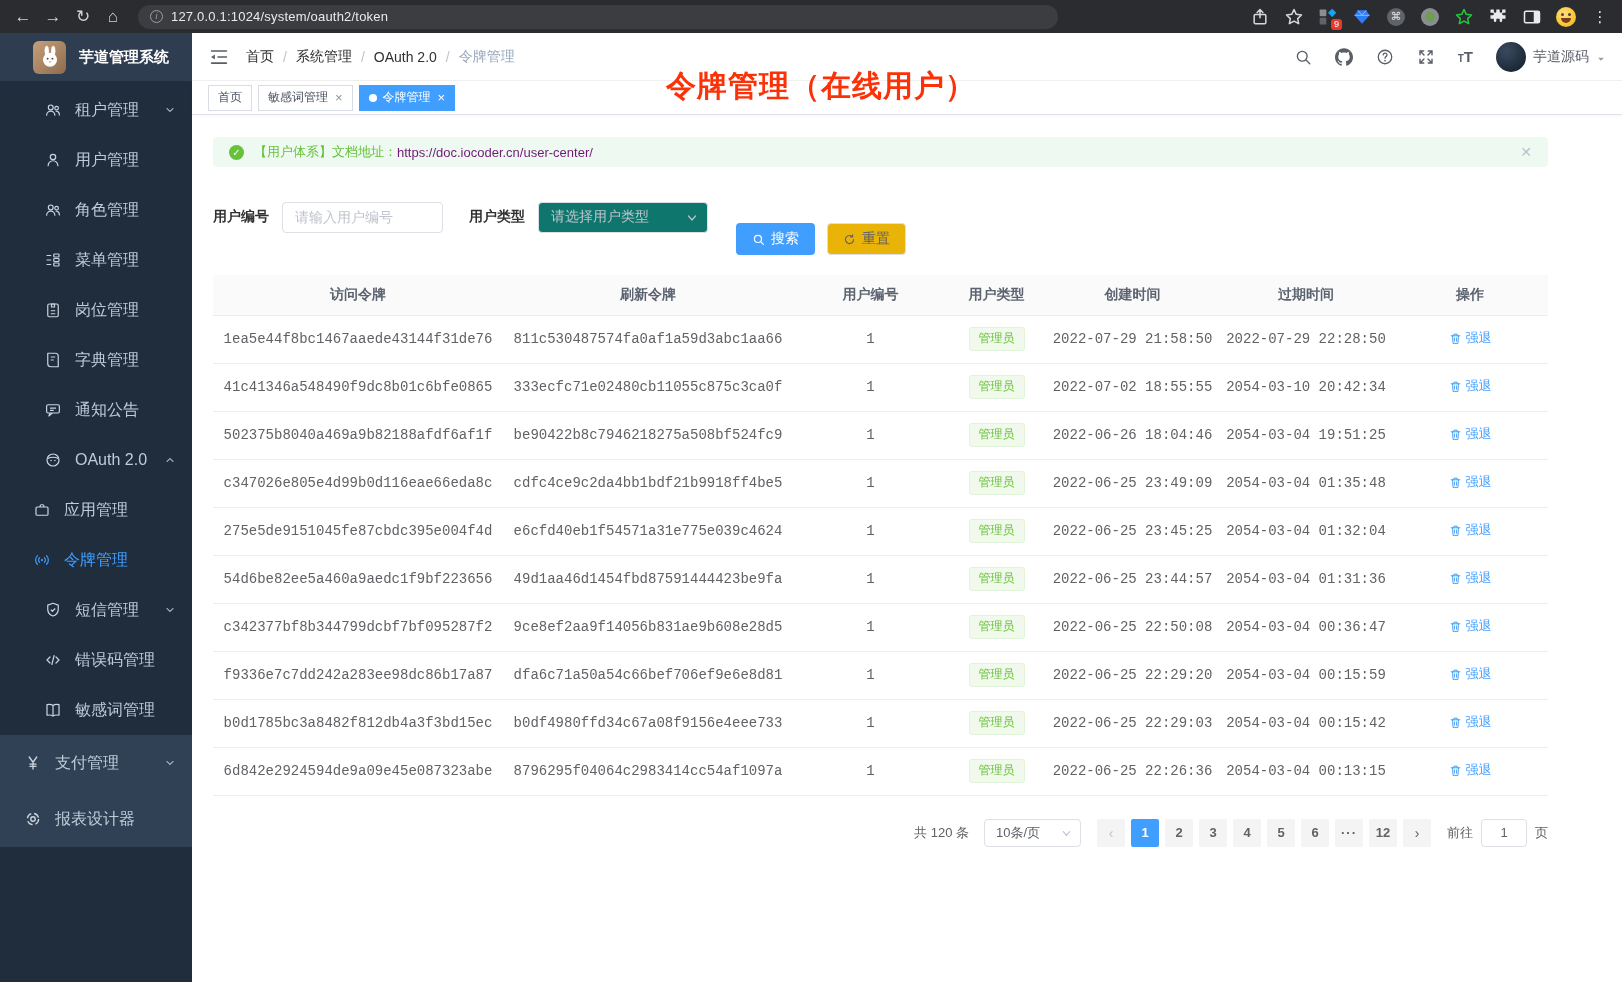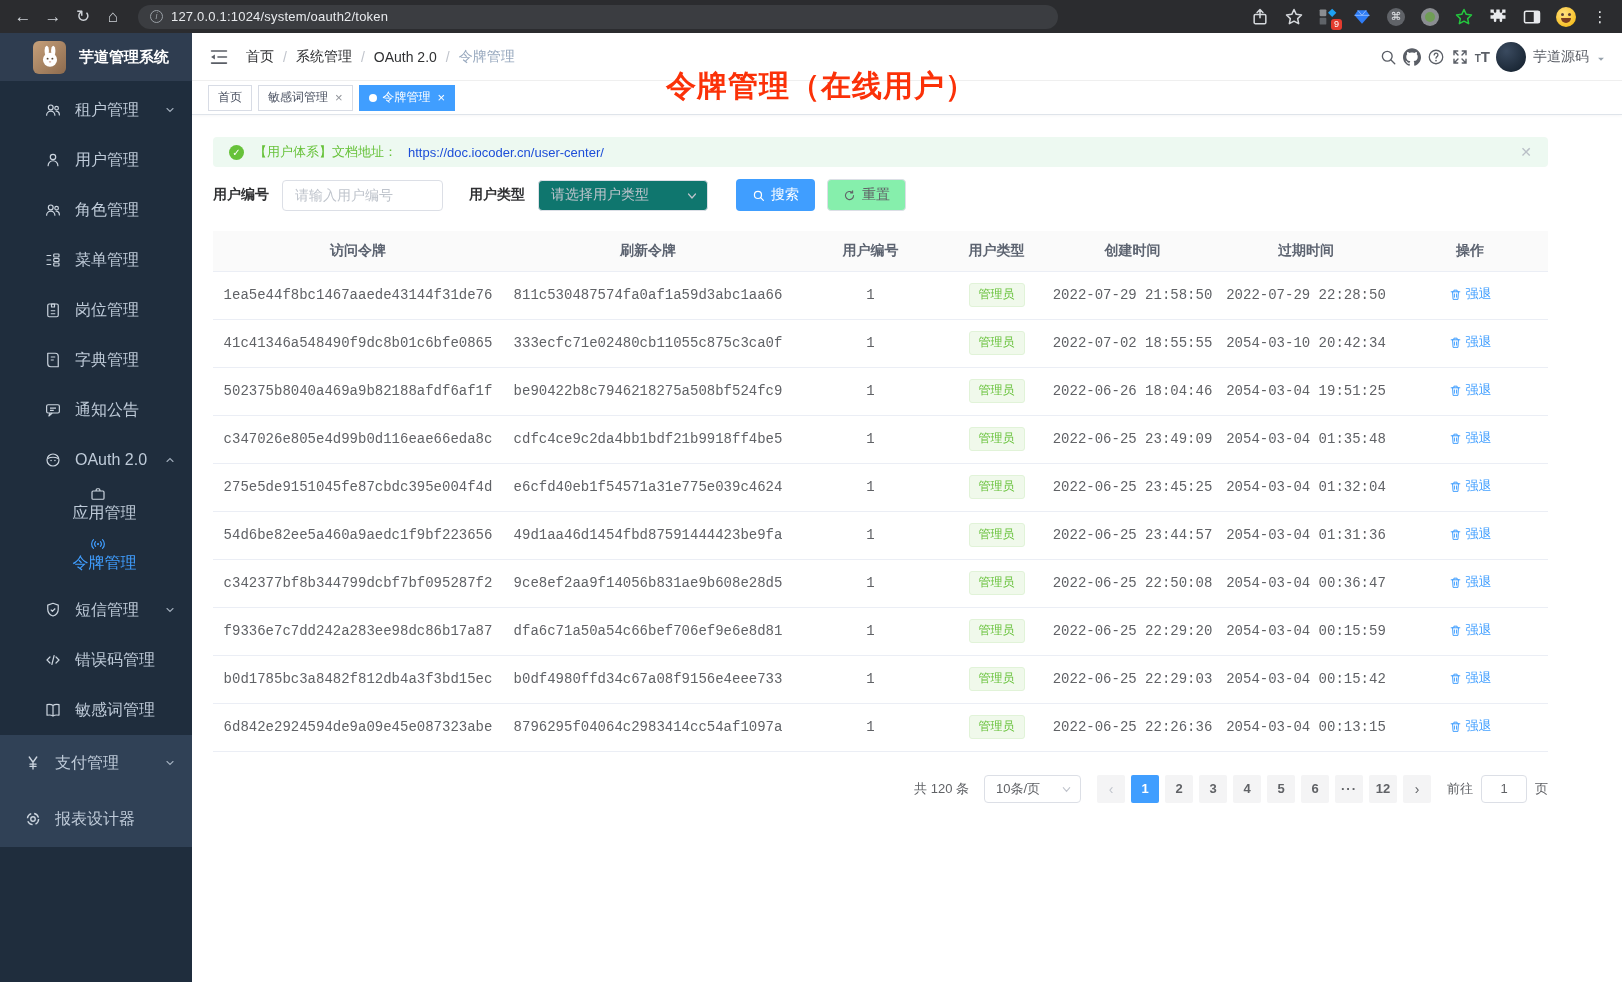--- a/index.html
+++ b/index.html
@@ -27,36 +27,36 @@
   
   .app{display:flex;height:949px;}
   .sidebar{width:192px;background:#304156;flex-shrink:0;display:flex;flex-direction:column;}
   .logo{height:48px;background:#2f3d50;display:flex;align-items:center;padding-left:33px;gap:13px;flex-shrink:0;}
   .logo-img{width:33px;height:33px;border-radius:6px;background:linear-gradient(135deg,#c6a07a,#8d6b4e);display:flex;align-items:center;justify-content:center;}
   .logo-title{color:#fff;font-size:15px;font-weight:700;}
   .menu{flex:1;background:#1f2d3d;padding-top:4px;overflow:hidden;}
   .side-item{display:flex;align-items:center;height:50px;padding-left:44px;padding-right:16px;color:#bfcbd9;font-size:16px;cursor:pointer;background:#1f2d3d;}
   .side-item .mi{width:18px;height:18px;margin-right:13px;color:#ccd5df;flex-shrink:0;}
   .side-item .mi svg{width:18px;height:18px;}
-  .side-item.lvl2{padding-left:33px;flex-direction:column;}
+  .side-item.lvl2{padding-left:33px;}
   .side-item.lvl0{padding-left:24px;background:#304156;height:56px;}
   .side-item.active{color:#409eff;}
   .side-item.active .mi{color:#409eff;}
   .s-arrow{margin-left:auto;width:12px;height:12px;color:#bfcbd9;opacity:.8;}
   .s-arrow svg{width:12px;height:12px;}
 
   .main{flex:1;display:flex;flex-direction:column;background:#fff;min-width:0;}
   .topbar{height:48px;background:#fff;display:flex;align-items:center;padding:0 16px;border-bottom:1px solid #f0f0f0;flex-shrink:0;}
   .fold{width:22px;height:22px;color:#5a5e66;margin-right:16px;cursor:pointer;}
   .fold svg{width:22px;height:22px;}
   .crumb{display:flex;align-items:center;font-size:14px;color:#303133;}
   .crumb .sep{margin:0 9px;color:#c0c4cc;}
   .crumb .ci{cursor:pointer;}
   .crumb .ci.last{color:#97a8be;cursor:default;}
-  .top-right{margin-left:auto;display:flex;align-items:center;gap:6px;color:#5a5e66;}
+  .top-right{margin-left:auto;display:flex;align-items:center;gap:23px;color:#5a5e66;}
   .tool{width:18px;height:18px;cursor:pointer;}
   .tool svg{width:18px;height:18px;}
   .fs-ico{font-weight:700;cursor:pointer;font-size:15px;line-height:1;}
   .fs-ico small{font-size:10px;font-weight:700;}
   .avatar{width:30px;height:30px;border-radius:50%;background:radial-gradient(circle at 35% 30%,#3a4a5f,#101c28);cursor:pointer;}
   .uwrap{display:flex;align-items:center;gap:7px;cursor:pointer;}
   .uname{font-size:14px;color:#5a5e66;}
   .caret{width:10px;height:10px;color:#97a2ad;margin-top:4px;}
   .caret svg{width:10px;height:10px;}
 
@@ -67,36 +67,36 @@
   .tag.active .dot{display:block;}
   .tag .x{margin-left:7px;font-size:13px;color:#909399;line-height:1;}
   .tag.active .x{color:#fff;}
 
   .content{padding:22px 0 0 21px;flex:1;}
   .cw{width:1335px;}
 
   .alert{height:30px;background:#edf9f1;border-radius:4px;display:flex;align-items:center;padding:0 16px;font-size:13px;}
   .alert-check{width:15px;height:15px;border-radius:50%;background:#67c23a;color:#fff;display:flex;align-items:center;justify-content:center;font-size:10px;margin-right:10px;flex-shrink:0;}
   .alert-prefix{color:#67c23a;}
-  .alert-link{color:#1d4ed8;margin-left:11px;cursor:pointer;text-decoration:none;text-align:right;}
+  .alert-link{color:#701a75;margin-left:0;cursor:pointer;text-decoration:none;text-align:right;}
   .alert-x{margin-left:auto;color:#b9bfc6;font-size:14px;cursor:pointer;}
 
   .filters{display:flex;align-items:center;margin-top:12px;font-size:14px;}
   .f-label{font-weight:700;color:#303133;margin-right:13px;}
   .f-label.second{margin-left:26px;}
   .f-input{width:161px;height:31px;border:1px solid #dcdfe6;border-radius:4px;padding:0 12px;font-size:14px;color:#606266;outline:none;}
   .f-input::placeholder{color:#bfc4cc;}
   .f-select{width:170px;height:31px;border:1px solid #dcdfe6;border-radius:4px;display:flex;align-items:center;padding:0 26px 0 12px;position:relative;cursor:pointer;background:#0f766e;}
   .f-select .ph{color:#bfc4cc;font-size:14px;}
   .f-select .chev{position:absolute;right:9px;top:9px;width:12px;height:12px;color:#c0c4cc;}
   .f-select .chev svg{width:12px;height:12px;}
-  .btn{height:32px;border-radius:4px;font-size:14px;display:flex;align-items:center;gap:6px;padding:0 15px;cursor:pointer;border:1px solid transparent;}
+  .btn{height:32px;border-radius:4px;font-size:14px;display:flex;align-items:center;gap:6px;padding:0 15px;cursor:pointer;border:1px solid transparent;margin-top:44px;}
   .btn svg{width:13px;height:13px;}
   .btn-primary{background:#409eff;color:#fff;margin-left:28px;}
-  .btn-plain{background:#86efac;border-color:#dcdfe6;color:#606266;margin-left:12px;}
+  .btn-plain{background:#eab308;border-color:#dcdfe6;color:#606266;margin-left:12px;}
 
   table.grid{border-collapse:collapse;width:1335px;margin-top:20px;table-layout:fixed;font-family:Liberation Mono, monospace;}
   .grid th{height:40px;background:#fafafa;font-size:14px;color:#5c6370;font-weight:600;border-bottom:1px solid #ebeef5;}
   .grid td{height:48px;border-bottom:1px solid #ebeef5;font-size:14px;color:#606266;text-align:center;white-space:nowrap;overflow:hidden;}
   .tagbadge{display:inline-block;padding:0 9px;height:24px;line-height:22px;font-size:12px;color:#67c23a;background:#f0f9eb;border:1px solid #e1f3d8;border-radius:3px;}
   .act{color:#409eff;display:inline-flex;align-items:center;gap:4px;font-size:13px;cursor:pointer;}
   .act svg{width:13px;height:13px;}
 
   .pager{width:1335px;display:flex;align-items:center;justify-content:flex-end;margin-top:23px;font-size:13px;color:#606266;}
   .pg-total{margin-right:15px;}

